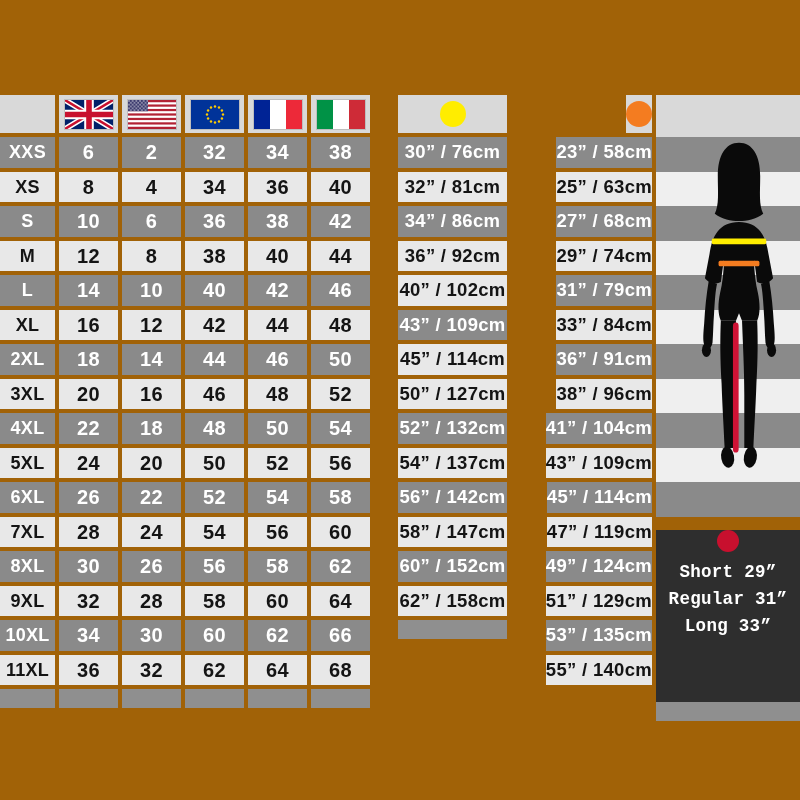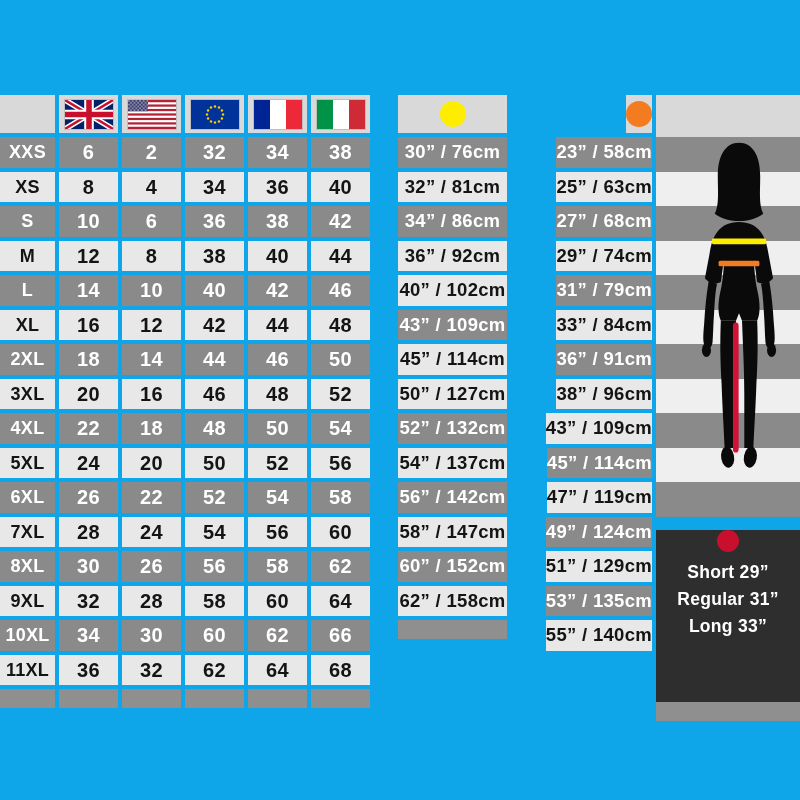--- a/index.html
+++ b/index.html
@@ -1,18 +1,18 @@
 <!DOCTYPE html>
 <html><head>
 <meta charset="utf-8">
 <style>
   * { margin:0; padding:0; box-sizing:border-box; }
   html,body { background:#fff; }
   .sheet {
-    position:relative; width:800px; height:800px; background:#0ea5e9;
+    position:relative; width:800px; height:800px; background:#a16207;
     font-family:"Liberation Sans","DejaVu Sans",sans-serif; font-weight:700;
     overflow:hidden;
   }
   .table {
     position:absolute; top:95px; left:0; width:800px;
     display:flex; gap:4px;
   }
   .col { display:flex; flex-direction:column; gap:4px; }
   .col-label { width:55px; }
   .col-flag  { width:59px; }
@@ -32,21 +32,21 @@
   .flag { width:48px; height:29px; outline:1px solid rgba(0,0,0,0.12); display:block; }
   .dot { border-radius:50%; display:inline-block; }
   .hdr .dot { width:26px; height:26px; }
   
   .fig-hdr { height:42px; background:#d9d9d9; }
   .stripes { display:flex; flex-direction:column; }
   .stripe { height:34.5px; }
   .s-dark  { background:#8a8a8a; }
   .s-light { background:#efefef; }
   .legbox {
-    height:172.5px; background:#2e2e2e; color:#fff; text-align:center;
+    height:172.5px; background:#2e2e2e; color:#fff; text-align:center;font-family:Liberation Mono, monospace;
   }
   .legbox .dot { width:22px; height:22px; margin:13px auto 7px; display:block; }
   .legline { font-size:17.5px; line-height:27px; letter-spacing:0.3px; }
   .silhouette { position:absolute; top:44px; left:30px; width:106px; height:332px; }
 </style>
 </head>
 <body>
 
 <div class="sheet">
   <div class="table">
@@ -262,20 +262,21 @@
         <span class="dot" style="background-color: rgb(244, 124, 32);"></span>
       </div>
       <div class="cell dark">23” / 58cm</div>
         <div class="cell light">25” / 63cm</div>
         <div class="cell dark">27” / 68cm</div>
         <div class="cell light">29” / 74cm</div>
         <div class="cell dark">31” / 79cm</div>
         <div class="cell light">33” / 84cm</div>
         <div class="cell dark">36” / 91cm</div>
         <div class="cell light">38” / 96cm</div>
+        <div class="cell dark">41” / 104cm</div>
         <div class="cell light">43” / 109cm</div>
         <div class="cell dark">45” / 114cm</div>
         <div class="cell light">47” / 119cm</div>
         <div class="cell dark">49” / 124cm</div>
         <div class="cell light">51” / 129cm</div>
         <div class="cell dark">53” / 135cm</div>
         <div class="cell light">55” / 140cm</div>
         <div class="cell ftr"></div>
     </div>
 

